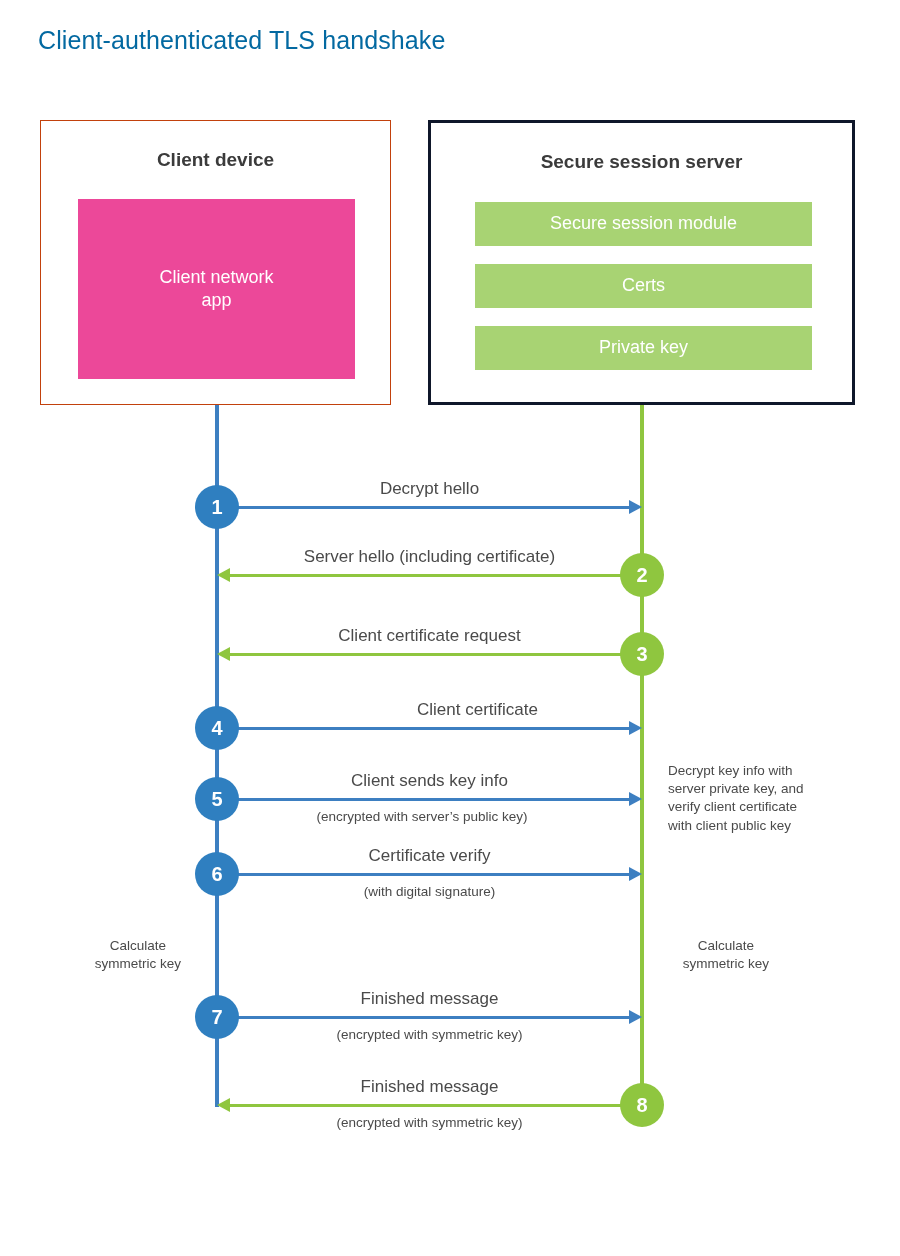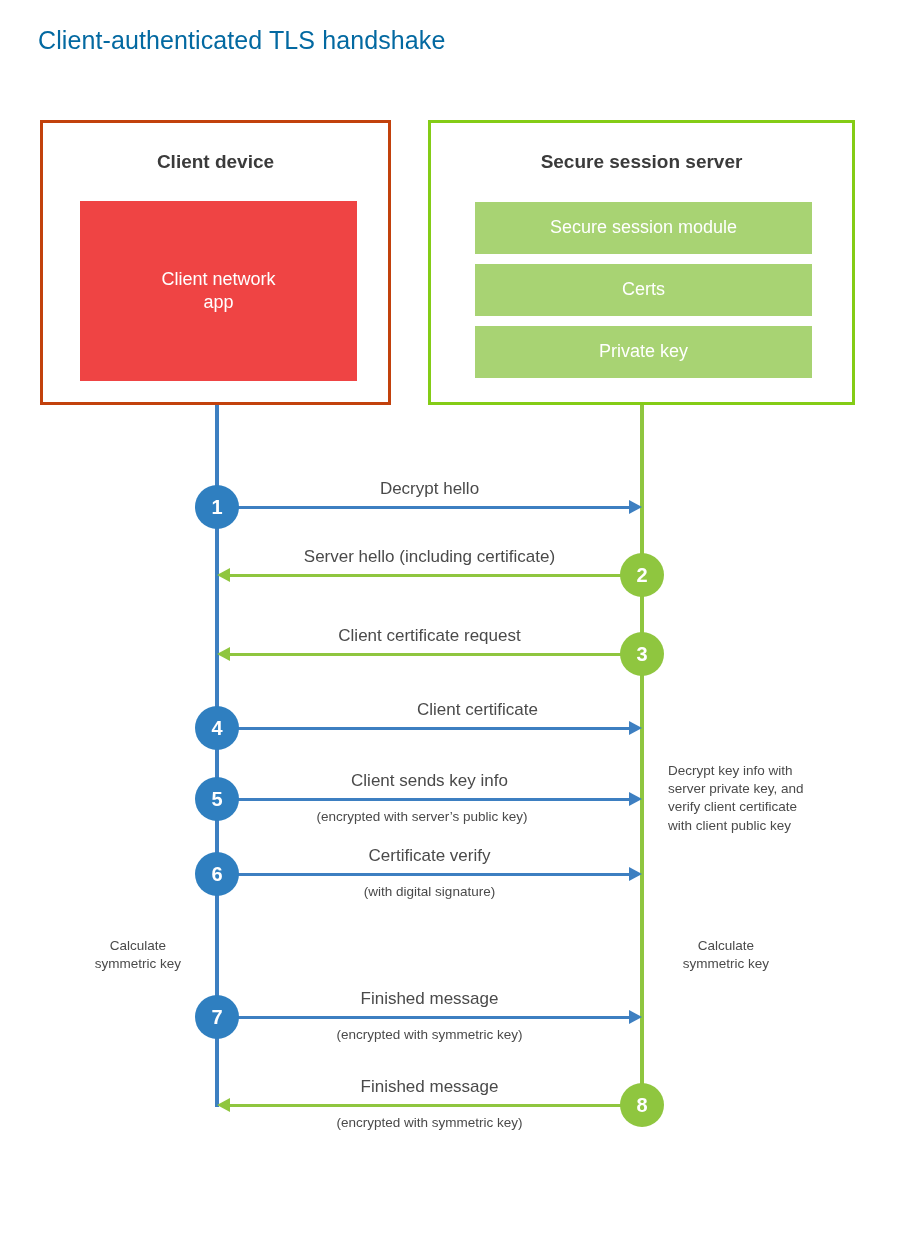--- a/index.html
+++ b/index.html
@@ -35,28 +35,28 @@
   .actor-box {
     position: absolute;
     background: #ffffff;
     box-sizing: border-box;
   }
   #client-box {
     left: 40px;
     top: 120px;
     width: 351px;
     height: 285px;
-    border: 3px solid #c2410c;
+    border: 1px solid #c2410c;
   }
   #server-box {
     left: 428px;
     top: 120px;
     width: 427px;
     height: 285px;
-    border: 3px solid #84cc16;
+    border: 3px solid #0f172a;
   }
   .actor-title {
     position: absolute;
     left: 0;
     right: 0;
     top: 28px;
     text-align: center;
     font-size: 19px;
     font-weight: 700;
     color: #3b3b3b;
@@ -71,23 +71,23 @@
     color: #ffffff;
     font-size: 18px;
     font-weight: 400;
     line-height: 1.3;
   }
   #client-app-block {
     left: 37px;
     top: 78px;
     width: 277px;
     height: 180px;
-    background: #ef4444;
-  }
-  .server-block { left: 44px; width: 337px; height: 52px; background: #a8d373; }
+    background: #ec4899;
+  }
+  .server-block { left: 44px; width: 337px; height: 44px; background: #a8d373; }
   #server-block-0 { top: 79px; }
   #server-block-1 { top: 141px; }
   #server-block-2 { top: 203px; }
 
   
   .lifeline {
     position: absolute;
     width: 4px;
   }
   #client-lifeline {

